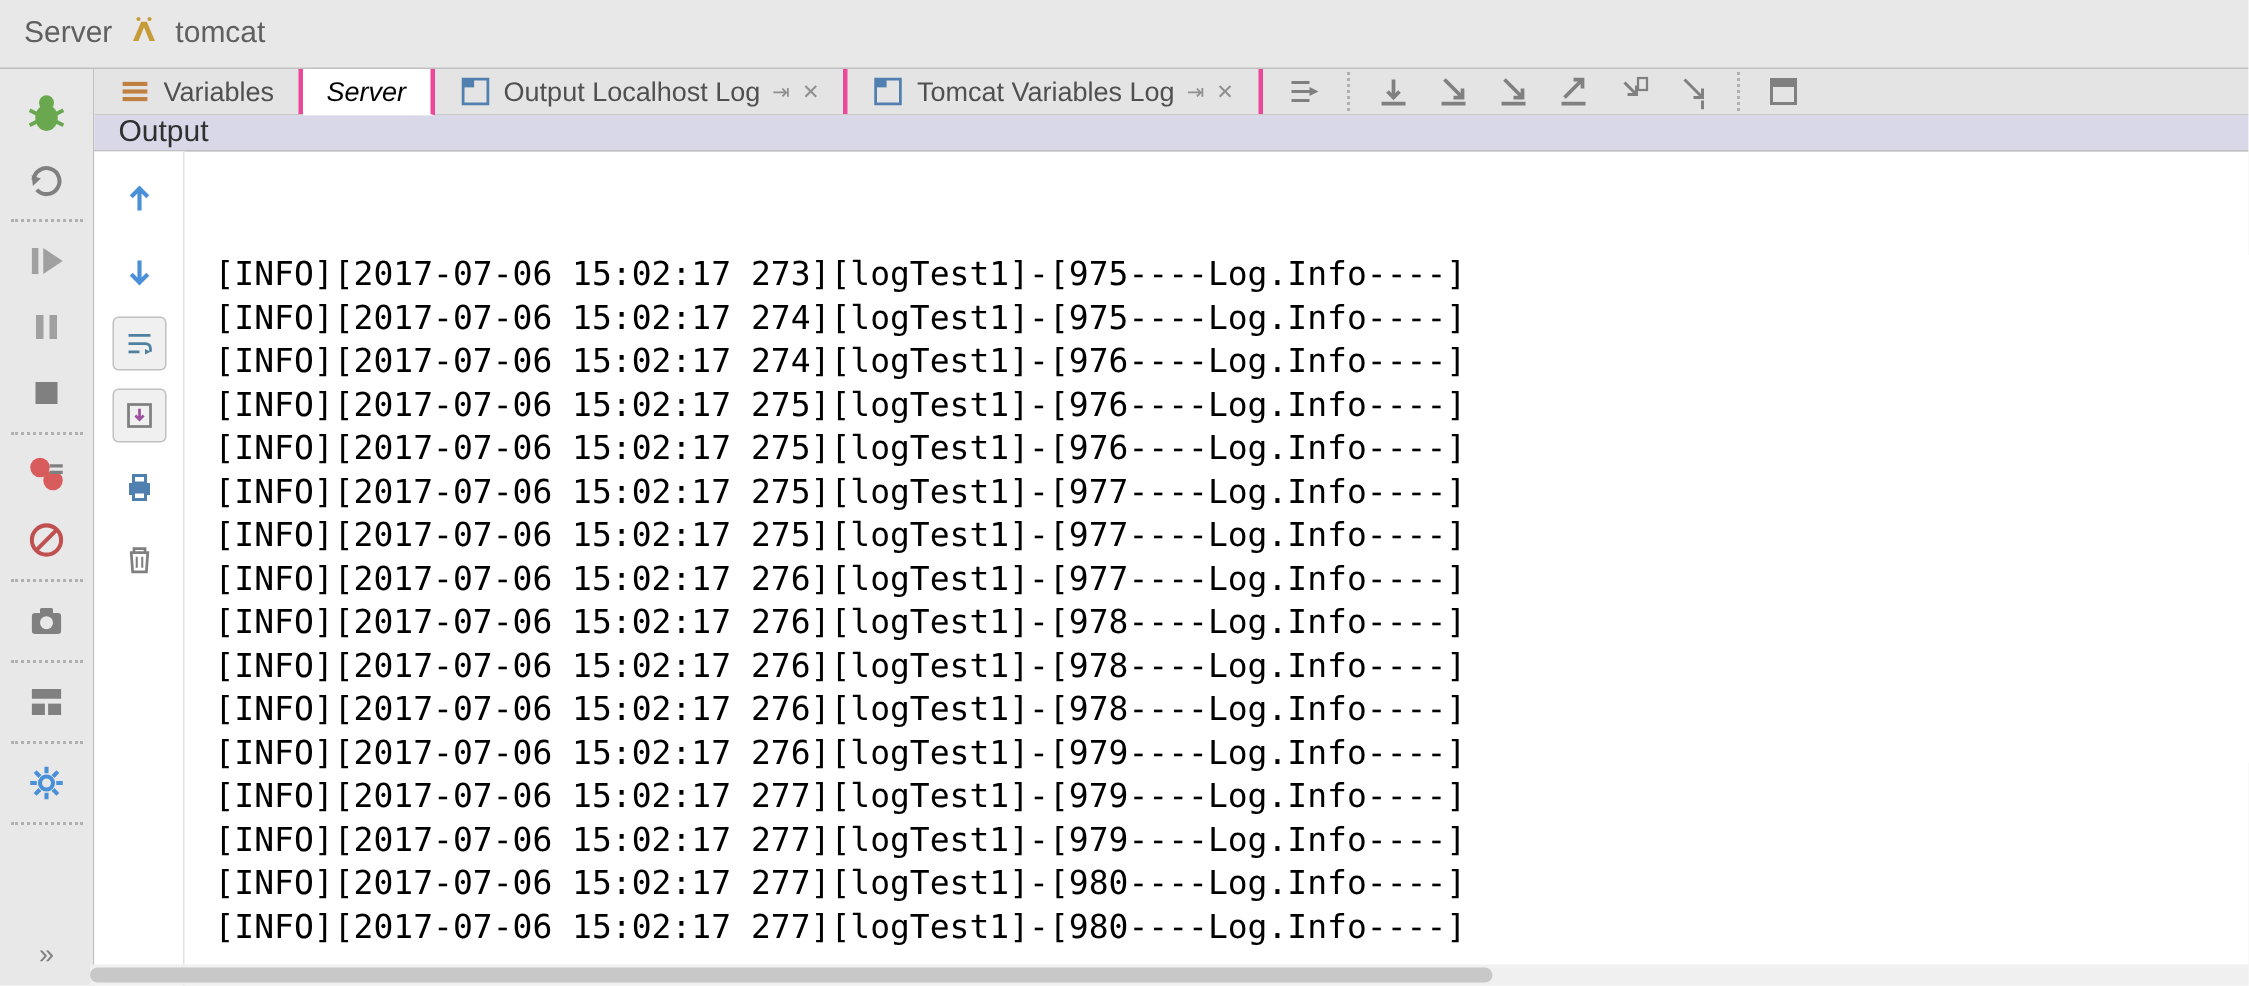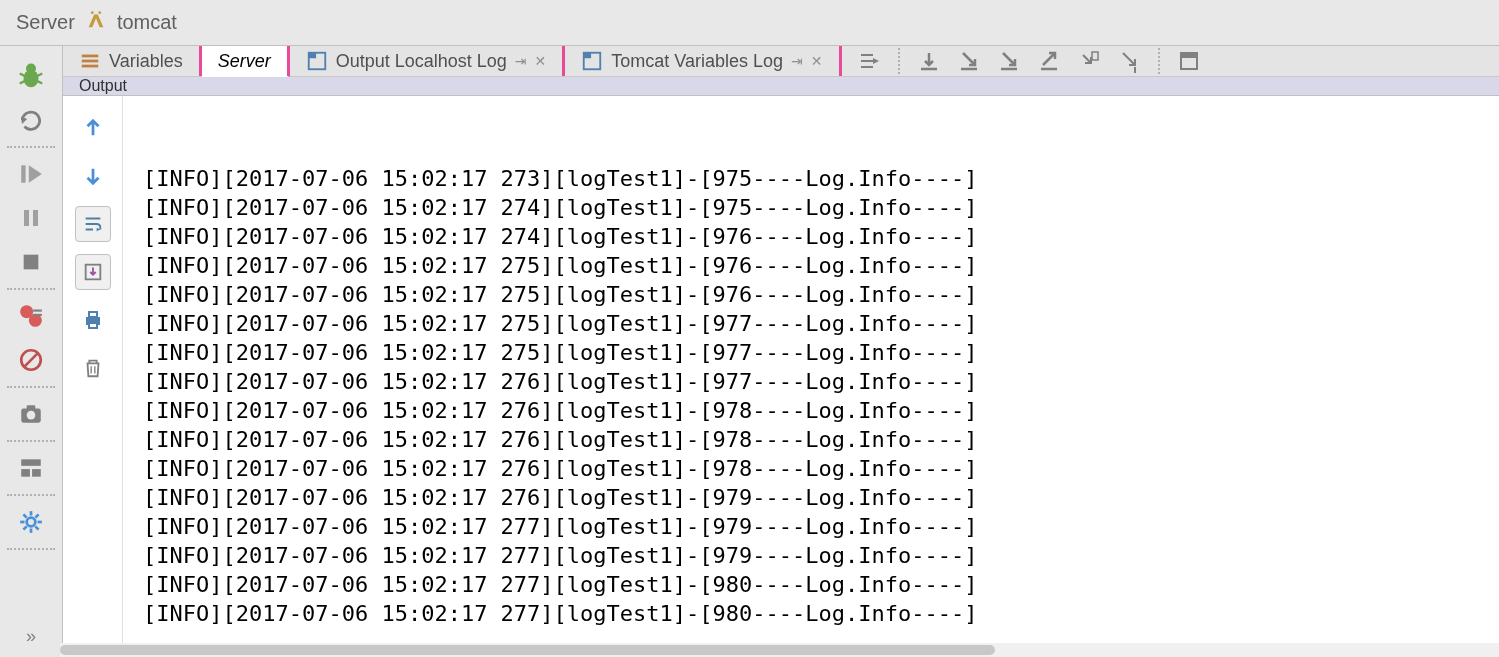--- a/index.html
+++ b/index.html
@@ -115,21 +115,21 @@
       border-left: 2px dotted #b0b0b0;
       margin: 0 4px;
     }
     .output-header {
       height: 44px;
       background: #d8d8e8;
       border-bottom: 1px solid #c0c0c0;
       display: flex;
       align-items: center;
       padding: 0 16px;
-      font-size: 16px;
+      font-size: 20px;
       color: #303030;
     }
     .output-body {
       flex: 1;
       display: flex;
     }
     .console-toolbar {
       width: 60px;
       background: #fff;
       border-right: 1px solid #e0e0e0;

